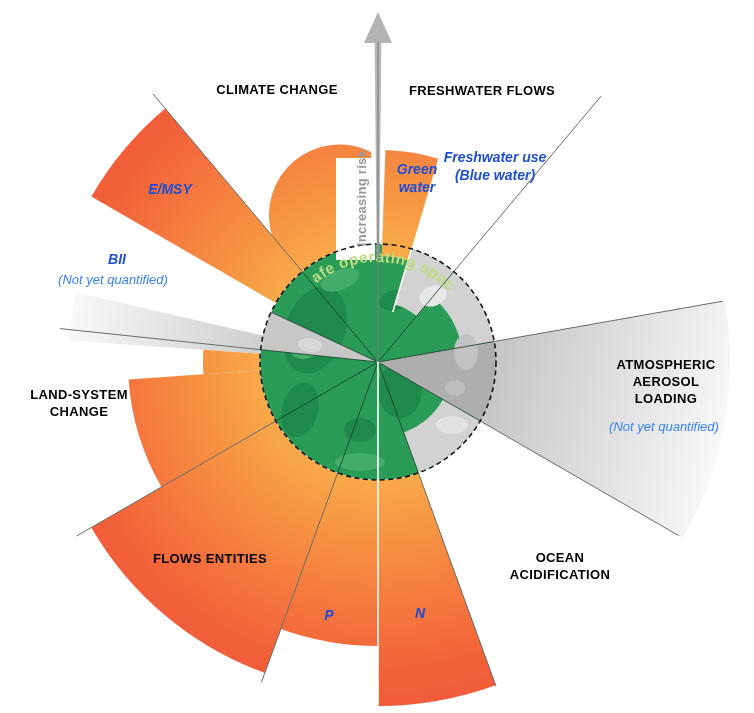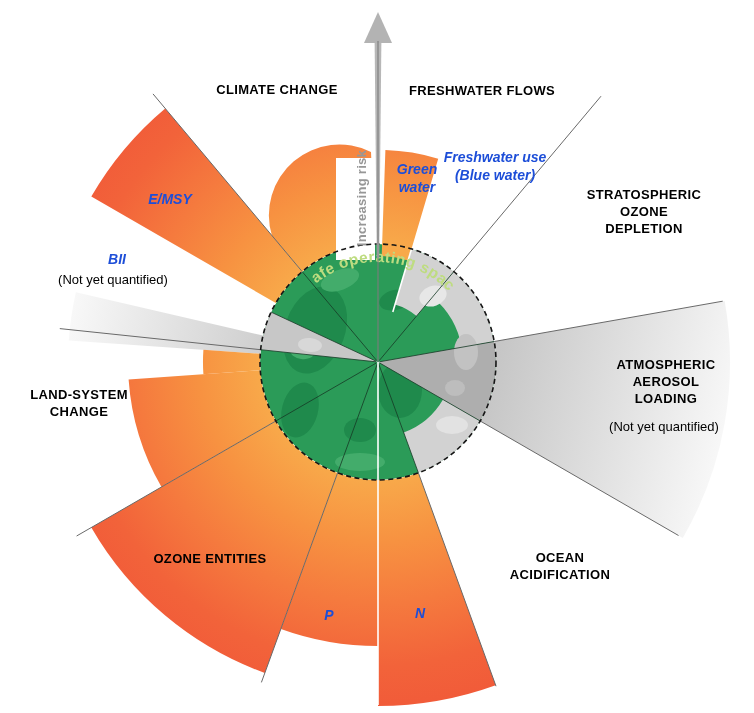--- a/index.html
+++ b/index.html
@@ -4,21 +4,21 @@
 <style>
   html,body{margin:0;padding:0;background:#ffffff;}
   .stage{
     position:relative;width:754px;height:713px;background:#ffffff;overflow:hidden;
     font-family:"Liberation Sans", sans-serif;
   }
   .stage svg{position:absolute;left:0;top:0;}
   .lbl{position:absolute;transform:translate(-50%,-50%);text-align:center;white-space:pre-line;}
   .sector-title{font-size:13px;font-weight:700;color:#000000;letter-spacing:.35px;line-height:1.32;}
   .sub-label{font-size:14px;font-weight:700;color:#1d4ed8;line-height:1.3;font-style:italic;}
-  .note-label{font-size:13px;color:#000000;white-space:nowrap;}
+  .note-label{font-size:13px;font-style:italic;color:#3b82f6;white-space:nowrap;}
   .rotated{transform:translate(-50%,-50%) rotate(-90deg);font-size:13px;font-weight:700;
            color:#979797;letter-spacing:.3px;white-space:nowrap;}
 </style>
 </head>
 <body>
 
 <div class="stage">
   <div id="svg-holder">
       <svg width="754" height="713" viewBox="0 0 754 713" xmlns="http://www.w3.org/2000/svg">
         <defs>
@@ -98,34 +98,32 @@
         <path id="safeArc" d="M 316.4,283.2 A 100 100 0 0 1 447.5,290.1" fill="none"></path>
         <text font-family="Liberation Sans, sans-serif" font-size="15.5" font-weight="bold" fill="#BEDC80" letter-spacing="0.5"><textPath href="#safeArc" startOffset="50%" text-anchor="middle">Safe operating space</textPath></text>
         <polygon points="374.6,40 381.4,40 379.2,258 376.8,258" fill="#B7B7B7"></polygon>
         <polygon points="364,43 392,43 378,12" fill="#B3B3B3"></polygon>
         <line x1="378" y1="362" x2="378" y2="41" stroke="#7C7C7C" stroke-width="1.1"></line>
       </svg>
     </div>
 
   <div class="lbl sector-title" style="left:277px;top:90px">CLIMATE CHANGE</div>
   <div class="lbl sector-title" style="left:482px;top:91px">FRESHWATER FLOWS</div>
-  <div class="lbl sector-title" style="left:644px;top:212px">STRATOSPHERIC OZONE
-DEPLETION</div>
   <div class="lbl sector-title" style="left:666px;top:382px">ATMOSPHERIC
 AEROSOL
 LOADING</div>
   <div class="lbl note-label" style="left:664px;top:426px">(Not yet quantified)</div>
   <div class="lbl sector-title" style="left:560px;top:566px">OCEAN
 ACIDIFICATION</div>
   <div class="lbl sub-label" style="left:420px;top:613px">N</div>
   <div class="lbl sub-label" style="left:329px;top:615px">P</div>
-  <div class="lbl sector-title" style="left:210px;top:559px">OZONE ENTITIES</div>
+  <div class="lbl sector-title" style="left:210px;top:559px">FLOWS ENTITIES</div>
   <div class="lbl sector-title" style="left:79px;top:403px">LAND-SYSTEM
 CHANGE</div>
-  <div class="lbl sub-label" style="left:170px;top:199px">E/MSY</div>
+  <div class="lbl sub-label" style="left:170px;top:189px">E/MSY</div>
   <div class="lbl sub-label" style="left:117px;top:259px">BII</div>
   <div class="lbl note-label" style="left:113px;top:279px">(Not yet quantified)</div>
   <div class="lbl sub-label" style="left:417px;top:178px">Green
 water</div>
   <div class="lbl sub-label" style="left:495px;top:166px">Freshwater use
 (Blue water)</div>
   <div class="lbl rotated" style="left:361px;top:198px">Increasing risk</div>
 </div>
 
 </body></html>

